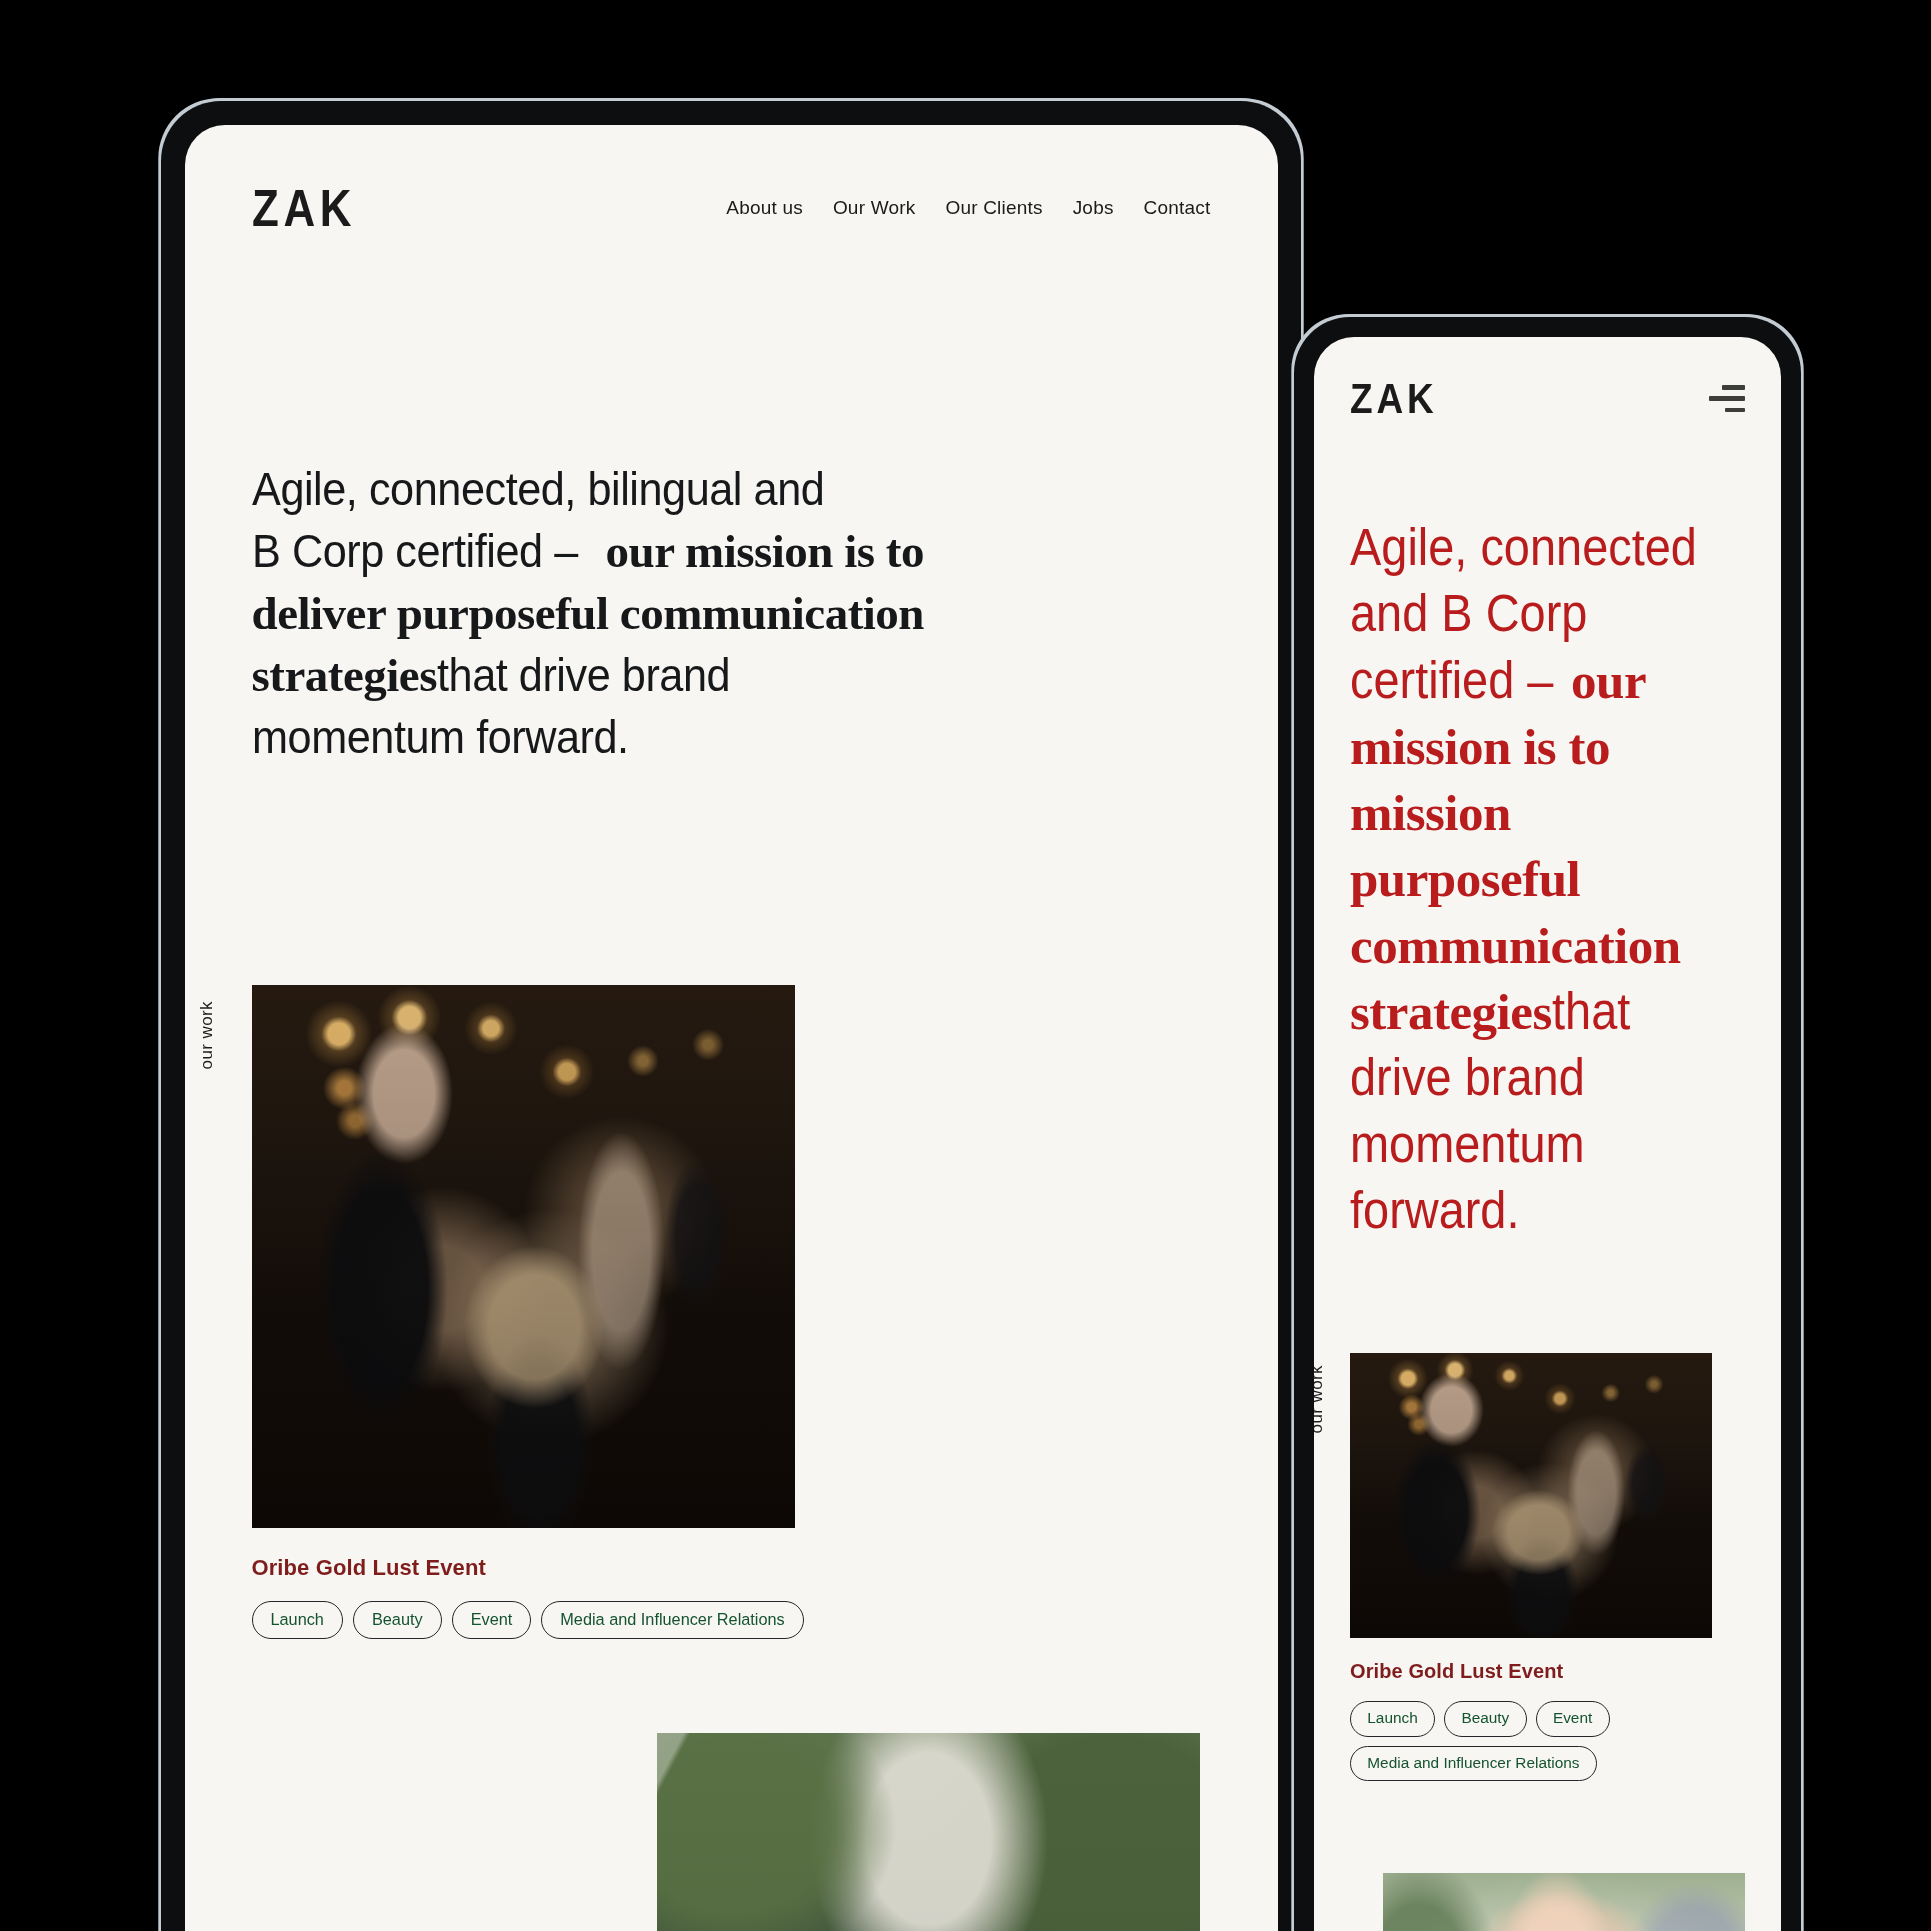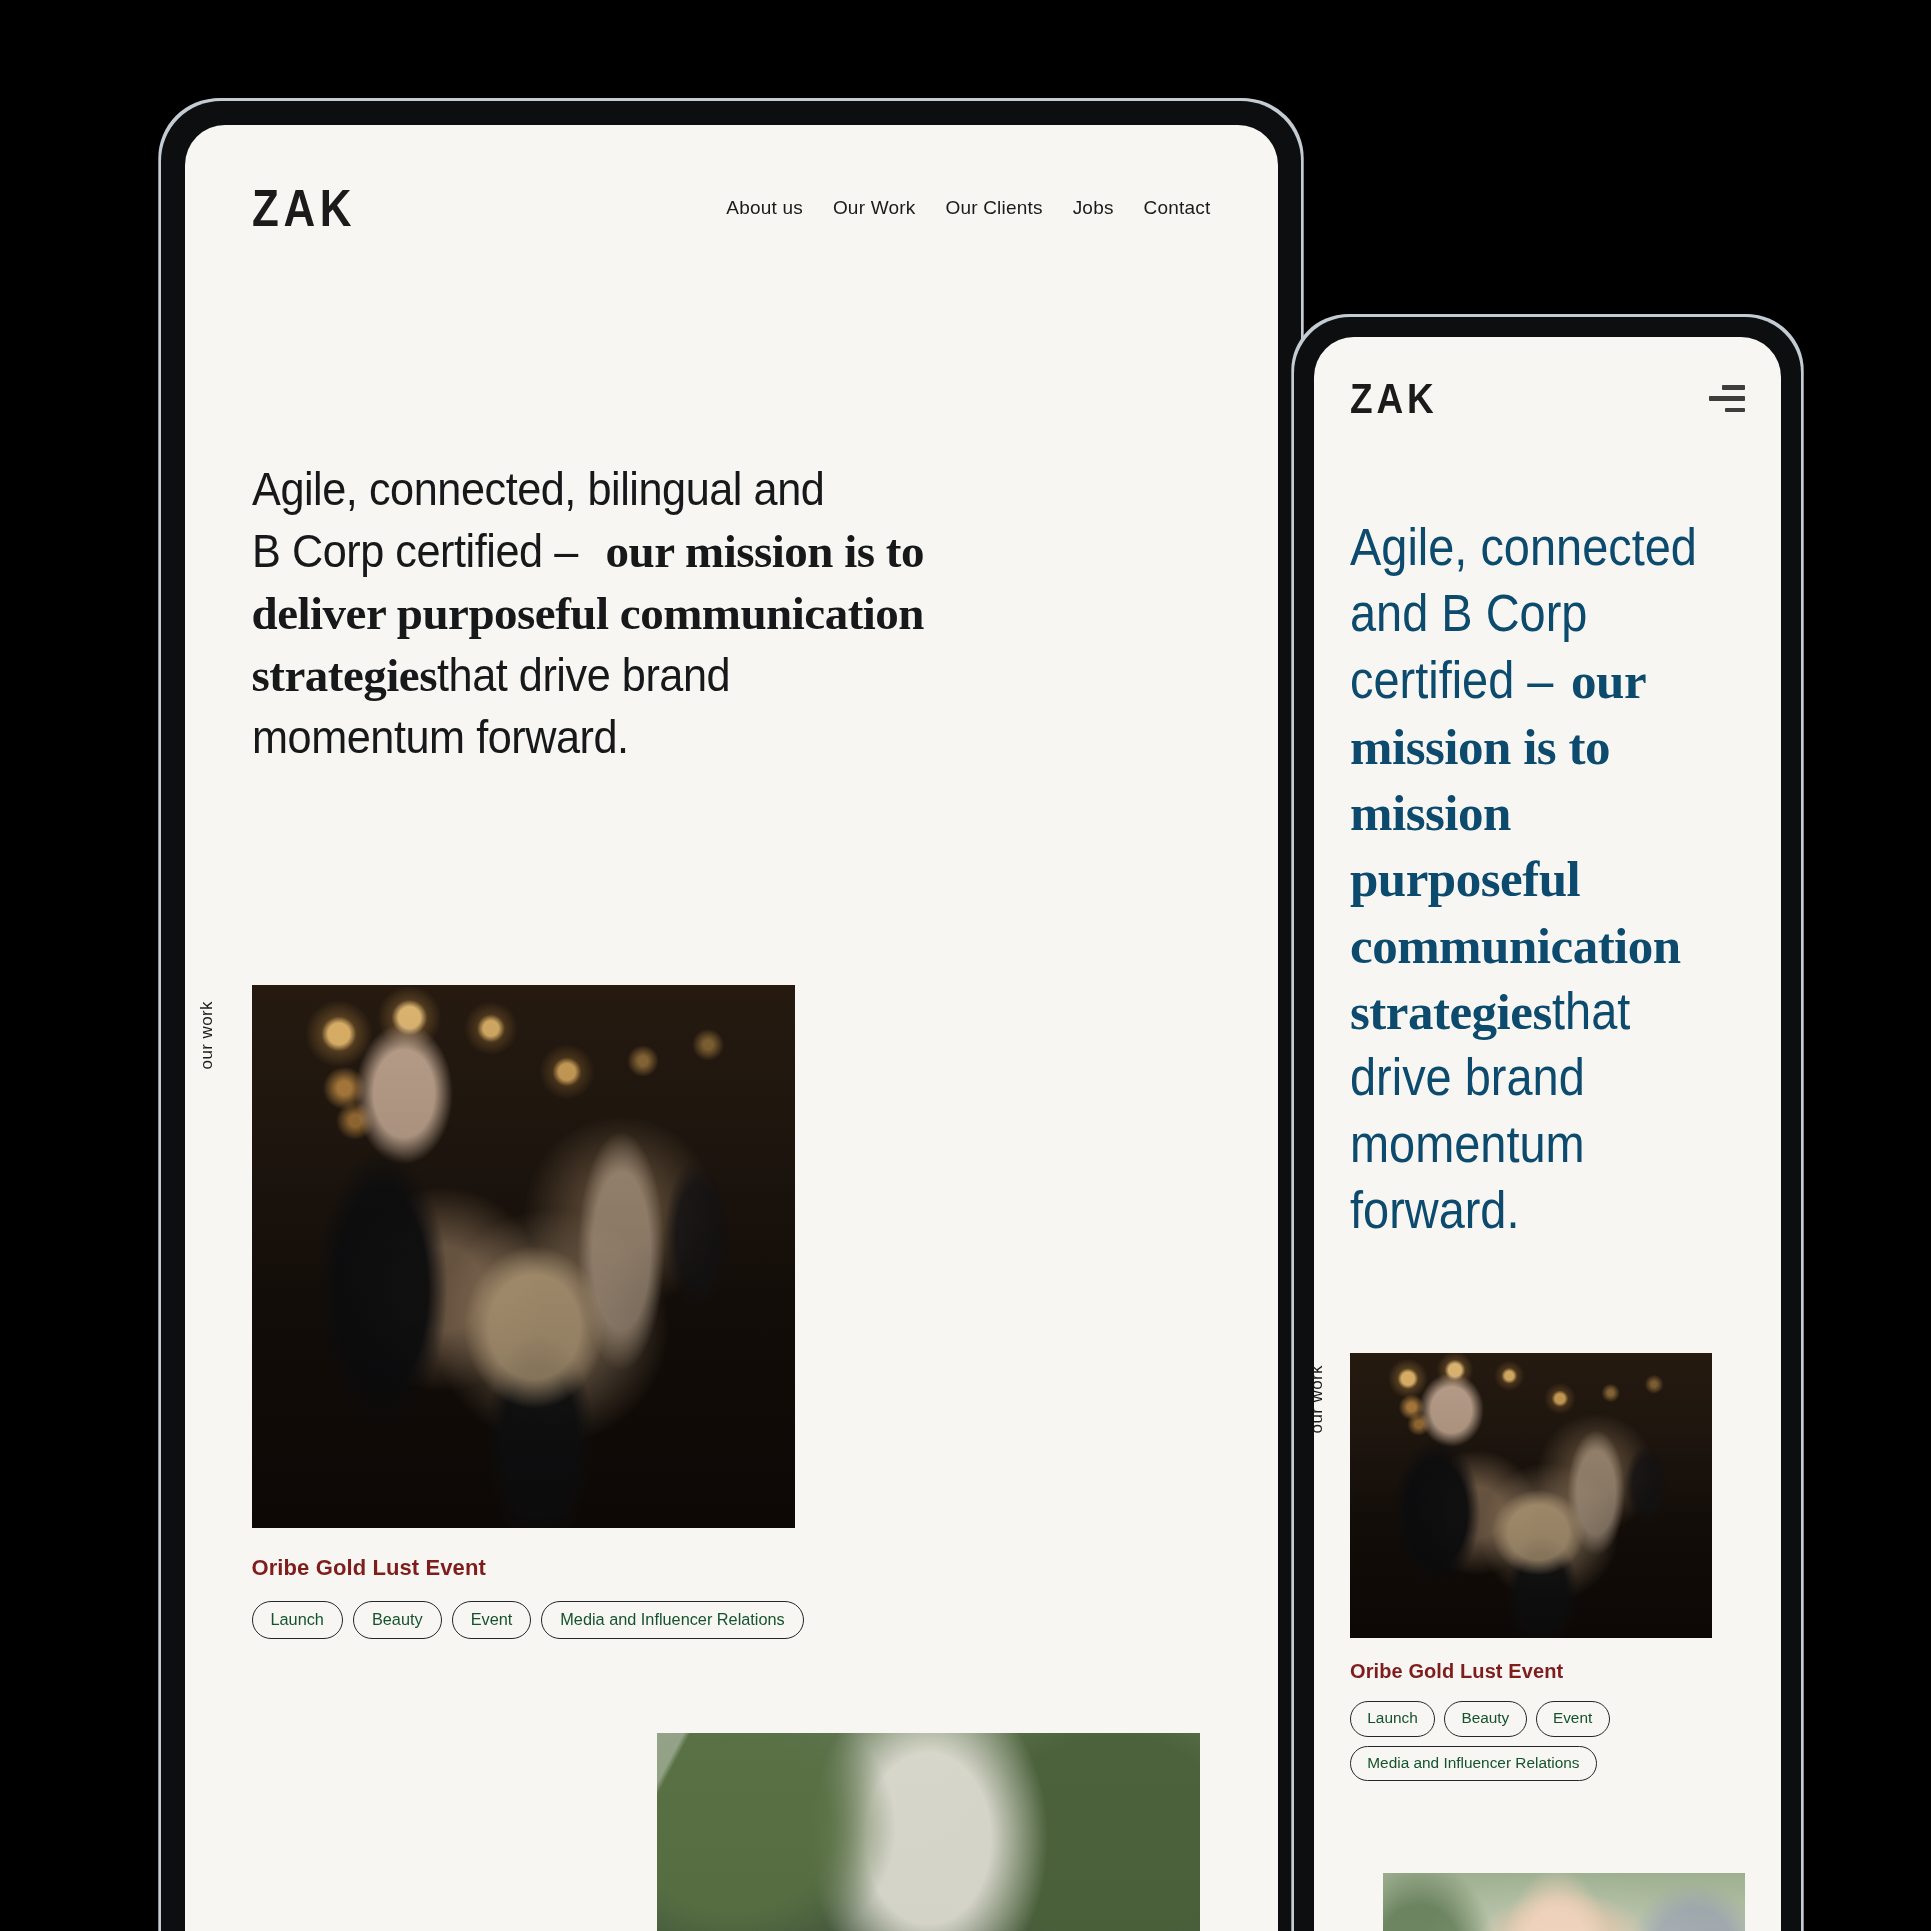--- a/index.html
+++ b/index.html
@@ -78,21 +78,21 @@
     padding:224px 67px 0 67px;
     font-size:47px;
     line-height:1.32;
     color:#17181a;
     white-space:nowrap;
   }
   .hero-m{
     padding:95px 36px 0 36px;
     font-size:51px;
     line-height:1.30;
-    color:#0c4a6e;
+    color:#b91c1c;
   }
   .thin{
     font-family:"Liberation Sans", sans-serif;
     font-weight:400;
     transform:scaleX(0.92);
     display:inline-block;
     transform-origin:left;
   }
   .hero-d .thin{ letter-spacing:-0.5px; }
   .serif{

